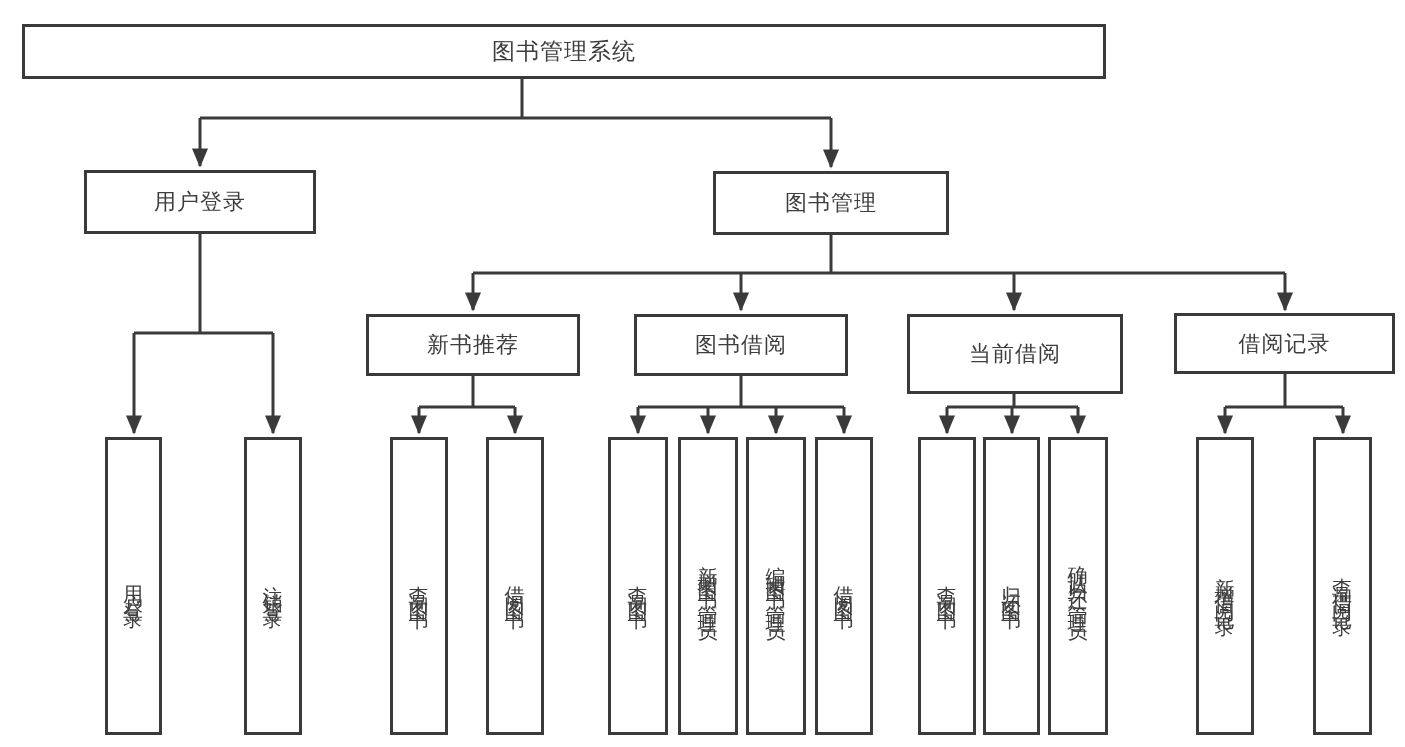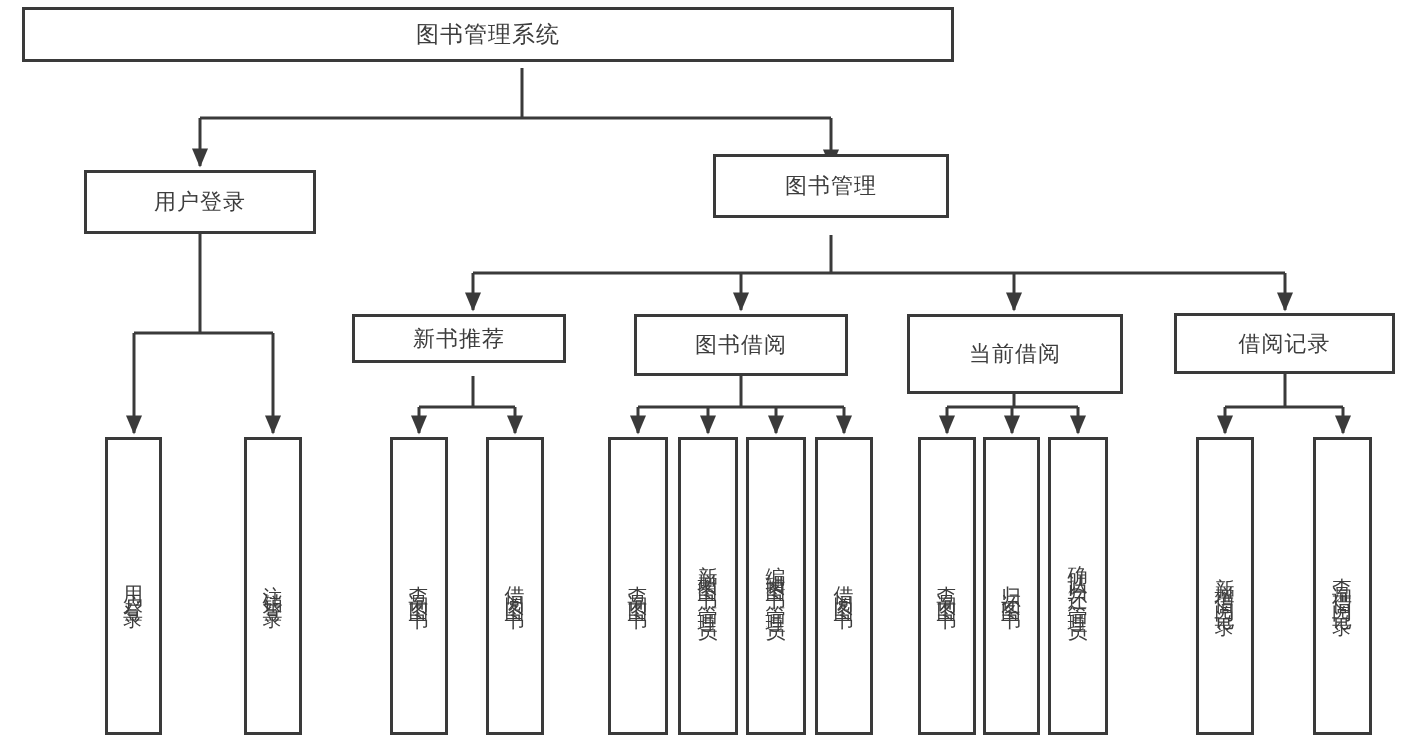--- a/index.html
+++ b/index.html
@@ -83,32 +83,32 @@
     <path class="ln" d="M1014,376 V407 M947,407 H1078"></path>
     <path class="ln" d="M947,407 V433" marker-end="url(#arr)"></path>
     <path class="ln" d="M1012,407 V433" marker-end="url(#arr)"></path>
     <path class="ln" d="M1078,407 V433" marker-end="url(#arr)"></path>
 
     <path class="ln" d="M1285,373 V407 M1225,407 H1343"></path>
     <path class="ln" d="M1225,407 V433" marker-end="url(#arr)"></path>
     <path class="ln" d="M1343,407 V433" marker-end="url(#arr)"></path>
   </svg>
 
-  <div class="box hbox root-box" style="left:22px;top:7px;width:932px;height:55px;">
+  <div class="box hbox root-box" style="left:22px;top:24px;width:1084px;height:55px;">
     <span>图书管理系统</span>
   </div>
 
   <div class="box hbox" style="left:84px;top:170px;width:232px;height:64px;">
     <span>用户登录</span>
   </div>
-  <div class="box hbox" style="left:713px;top:154px;width:236px;height:64px;">
+  <div class="box hbox" style="left:713px;top:171px;width:236px;height:64px;">
     <span>图书管理</span>
   </div>
 
-  <div class="box hbox" style="left:352px;top:314px;width:214px;height:49px;">
+  <div class="box hbox" style="left:366px;top:314px;width:214px;height:62px;">
     <span>新书推荐</span>
   </div>
   <div class="box hbox" style="left:634px;top:314px;width:214px;height:62px;">
     <span>图书借阅</span>
   </div>
   <div class="box hbox" style="left:907px;top:314px;width:216px;height:80px;">
     <span>当前借阅</span>
   </div>
   <div class="box hbox" style="left:1174px;top:313px;width:221px;height:61px;">
     <span>借阅记录</span>

